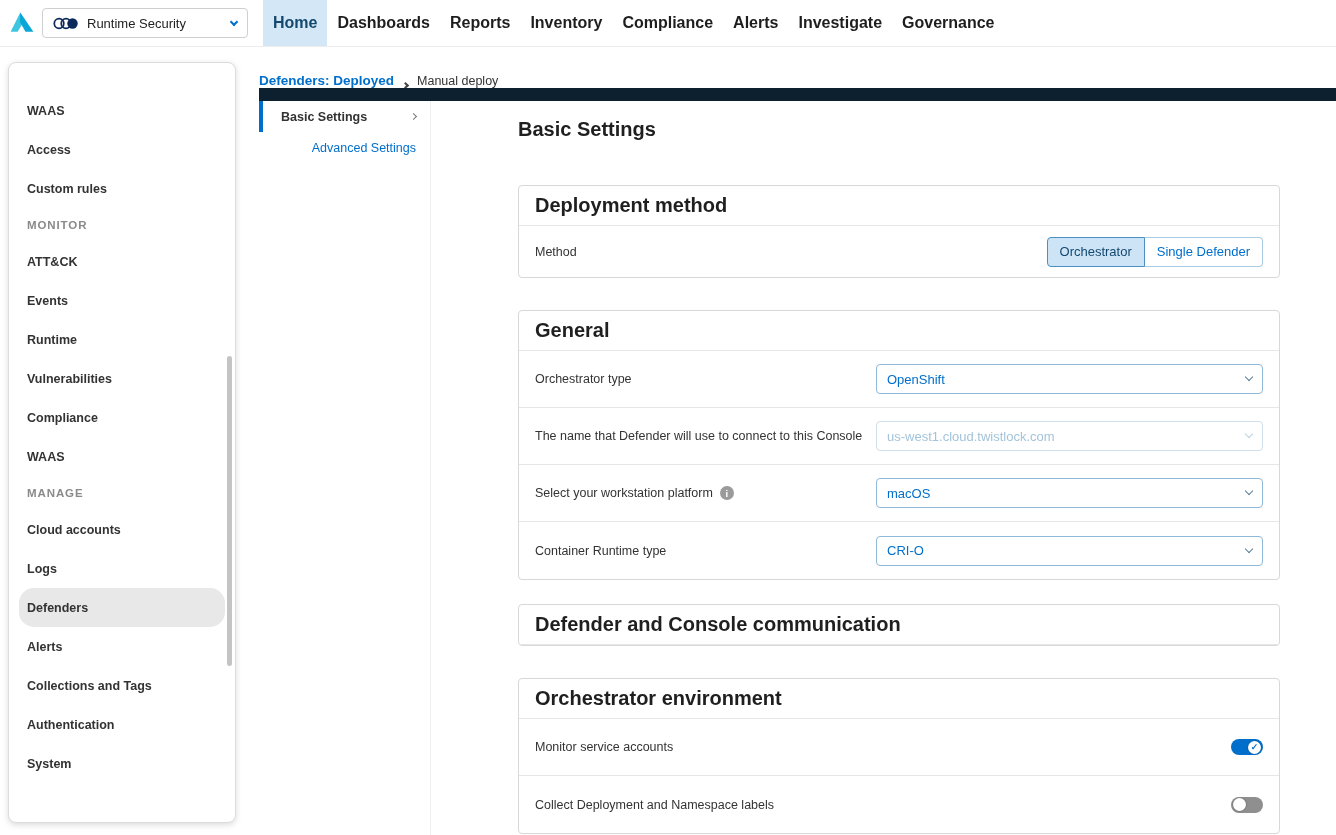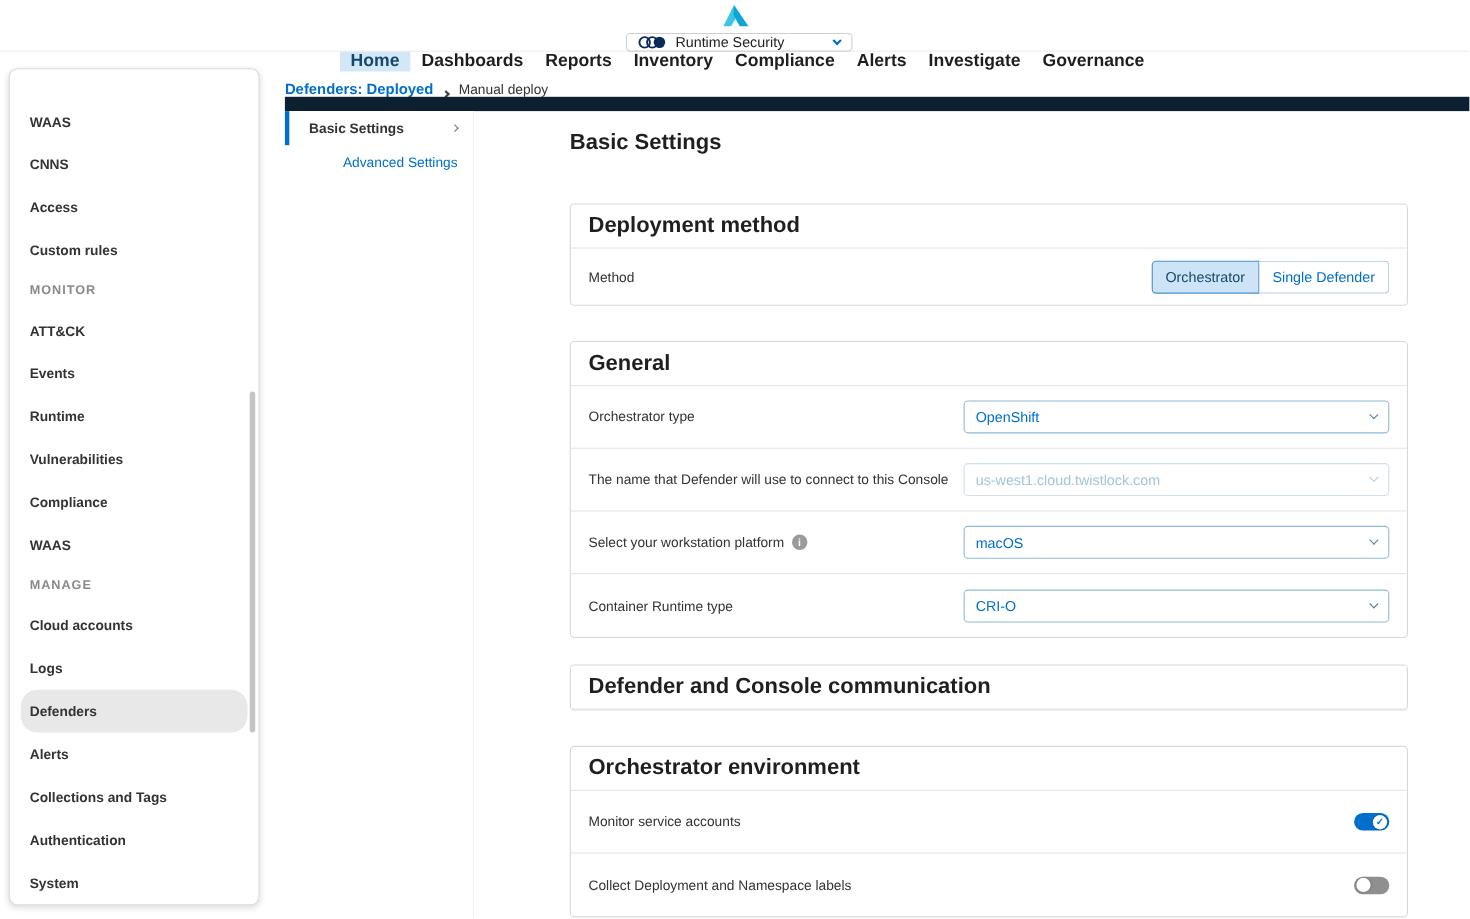--- a/index.html
+++ b/index.html
@@ -9,21 +9,21 @@
     font-family: "Liberation Sans", sans-serif;
     background: #ffffff;
     color: #333;
     overflow: hidden;
   }
 
   
   .topbar {
     position: absolute; top:0; left:0; width:100%; height:47px;
     background:#fff; border-bottom:1px solid #ededed;
-    display:flex; align-items:center; padding-left:8px; z-index:10;flex-direction:column;
+    display:flex; align-items:center; padding-left:8px; z-index:10;
   }
   .panw-logo { width:28px; height:30px; margin-right:6px; flex:0 0 auto; }
   .switcher {
     display:flex; align-items:center; gap:8px;
     width:206px; height:30px; padding:0 10px;
     border:1px solid #cfcfcf; border-radius:4px; cursor:pointer; background:#fff;
   }
   .switcher-label { font-size:13px; color:#222; white-space:nowrap; }
   .chev {
     display:inline-block; width:7px; height:7px;
@@ -187,21 +187,20 @@
 <div class="crumb-row">
   <a class="crumb-link">Defenders: Deployed</a>
   <span class="chev crumb-chev right"></span>
   <span class="crumb-current">Manual deploy</span>
 </div>
 
 <div class="dark-bar"></div>
 
 <aside class="sidebar">
   <div class="side-item">WAAS</div>
-  <div class="side-item">CNNS</div>
   <div class="side-item">Access</div>
   <div class="side-item">Custom rules</div>
   <div class="side-section">MONITOR</div>
   <div class="side-item">ATT&amp;CK</div>
   <div class="side-item">Events</div>
   <div class="side-item">Runtime</div>
   <div class="side-item">Vulnerabilities</div>
   <div class="side-item">Compliance</div>
   <div class="side-item">WAAS</div>
   <div class="side-section">MANAGE</div>

